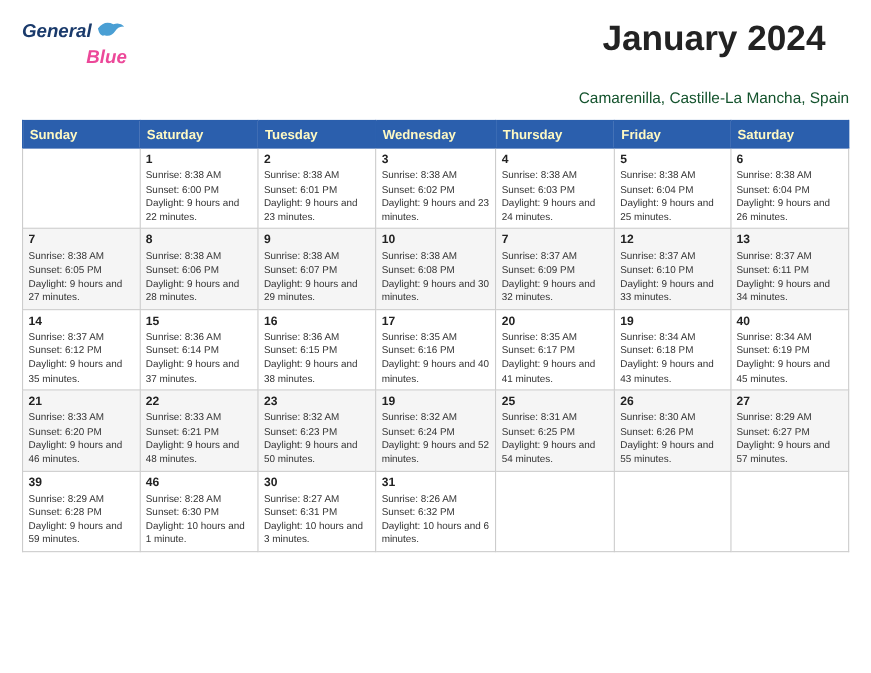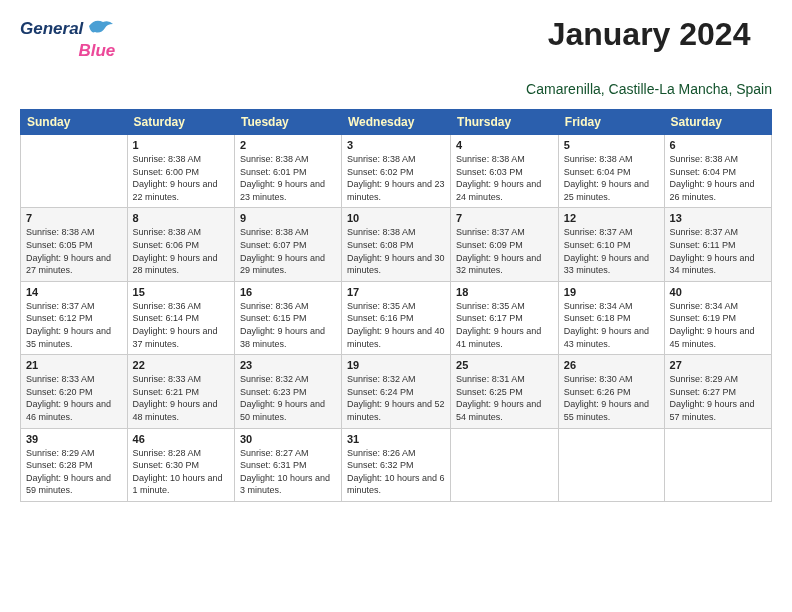--- a/index.html
+++ b/index.html
@@ -156,21 +156,21 @@
           <td><span class="day-number">10</span><span class="day-info">Sunrise: 8:38 AM<br>Sunset: 6:08 PM<br>Daylight: 9 hours and 30 minutes.</span></td>
           <td><span class="day-number">7</span><span class="day-info">Sunrise: 8:37 AM<br>Sunset: 6:09 PM<br>Daylight: 9 hours and 32 minutes.</span></td>
           <td><span class="day-number">12</span><span class="day-info">Sunrise: 8:37 AM<br>Sunset: 6:10 PM<br>Daylight: 9 hours and 33 minutes.</span></td>
           <td><span class="day-number">13</span><span class="day-info">Sunrise: 8:37 AM<br>Sunset: 6:11 PM<br>Daylight: 9 hours and 34 minutes.</span></td>
         </tr>
         <tr>
           <td><span class="day-number">14</span><span class="day-info">Sunrise: 8:37 AM<br>Sunset: 6:12 PM<br>Daylight: 9 hours and 35 minutes.</span></td>
           <td><span class="day-number">15</span><span class="day-info">Sunrise: 8:36 AM<br>Sunset: 6:14 PM<br>Daylight: 9 hours and 37 minutes.</span></td>
           <td><span class="day-number">16</span><span class="day-info">Sunrise: 8:36 AM<br>Sunset: 6:15 PM<br>Daylight: 9 hours and 38 minutes.</span></td>
           <td><span class="day-number">17</span><span class="day-info">Sunrise: 8:35 AM<br>Sunset: 6:16 PM<br>Daylight: 9 hours and 40 minutes.</span></td>
-          <td><span class="day-number">18</span><span class="day-info">Sunrise: 8:35 AM<br>Sunset: 6:17 PM<br>Daylight: 9 hours and 41 minutes.</span></td>
+          <td><span class="day-number">20</span><span class="day-info">Sunrise: 8:35 AM<br>Sunset: 6:17 PM<br>Daylight: 9 hours and 41 minutes.</span></td>
           <td><span class="day-number">19</span><span class="day-info">Sunrise: 8:34 AM<br>Sunset: 6:18 PM<br>Daylight: 9 hours and 43 minutes.</span></td>
           <td><span class="day-number">40</span><span class="day-info">Sunrise: 8:34 AM<br>Sunset: 6:19 PM<br>Daylight: 9 hours and 45 minutes.</span></td>
         </tr>
         <tr>
           <td><span class="day-number">21</span><span class="day-info">Sunrise: 8:33 AM<br>Sunset: 6:20 PM<br>Daylight: 9 hours and 46 minutes.</span></td>
           <td><span class="day-number">22</span><span class="day-info">Sunrise: 8:33 AM<br>Sunset: 6:21 PM<br>Daylight: 9 hours and 48 minutes.</span></td>
           <td><span class="day-number">23</span><span class="day-info">Sunrise: 8:32 AM<br>Sunset: 6:23 PM<br>Daylight: 9 hours and 50 minutes.</span></td>
           <td><span class="day-number">19</span><span class="day-info">Sunrise: 8:32 AM<br>Sunset: 6:24 PM<br>Daylight: 9 hours and 52 minutes.</span></td>
           <td><span class="day-number">25</span><span class="day-info">Sunrise: 8:31 AM<br>Sunset: 6:25 PM<br>Daylight: 9 hours and 54 minutes.</span></td>
           <td><span class="day-number">26</span><span class="day-info">Sunrise: 8:30 AM<br>Sunset: 6:26 PM<br>Daylight: 9 hours and 55 minutes.</span></td>

